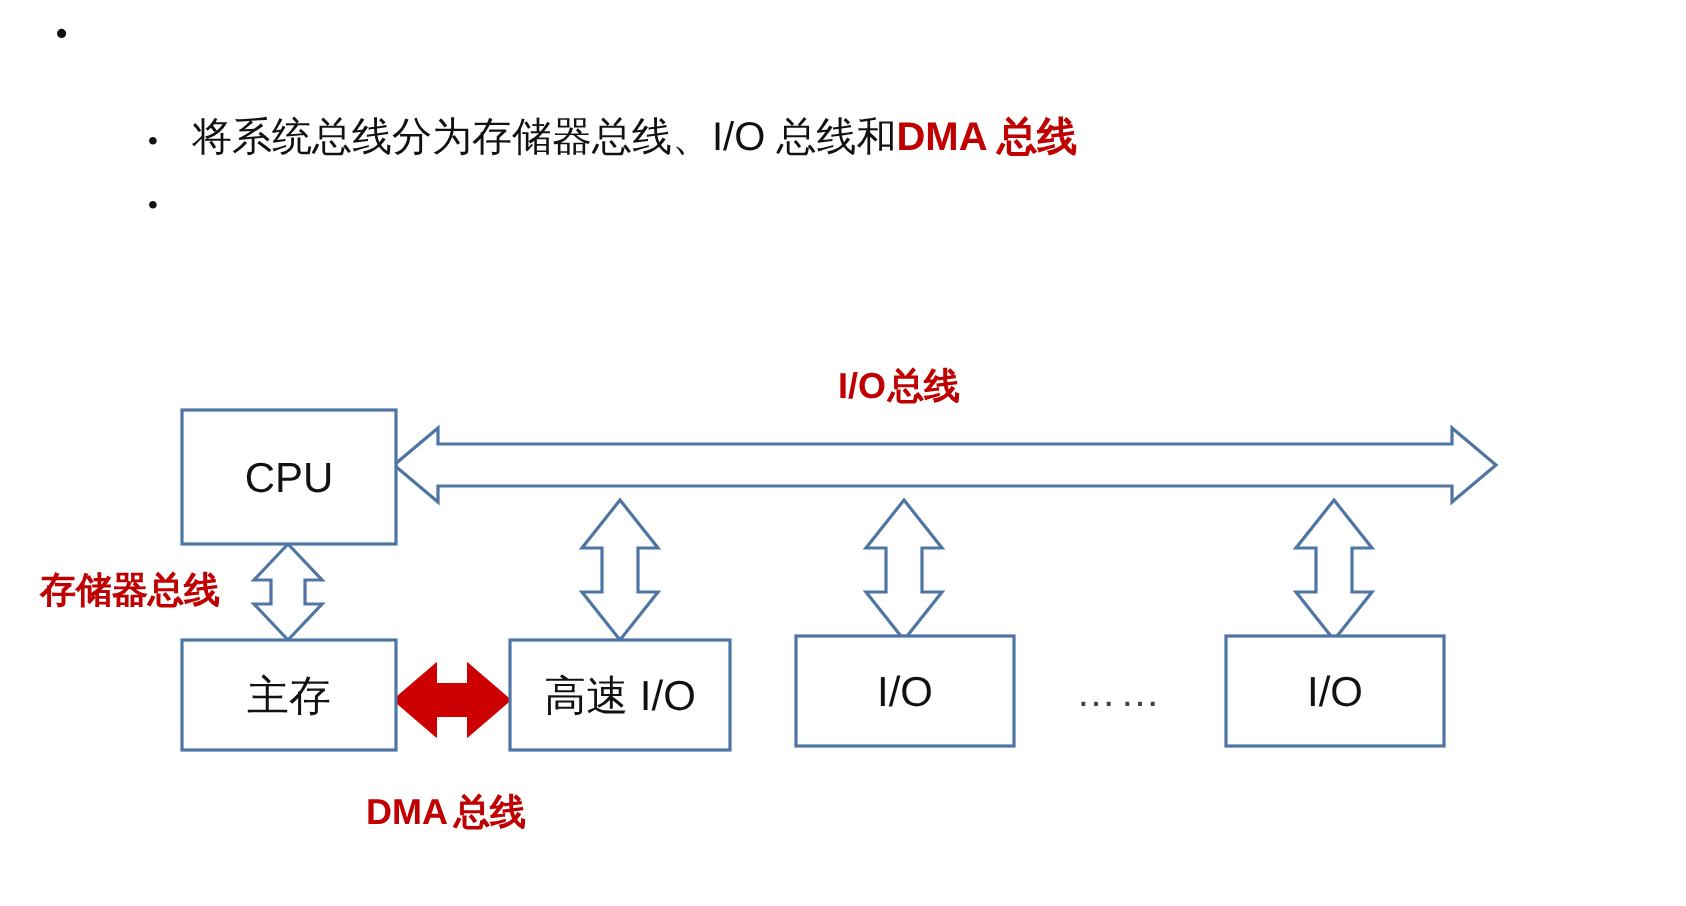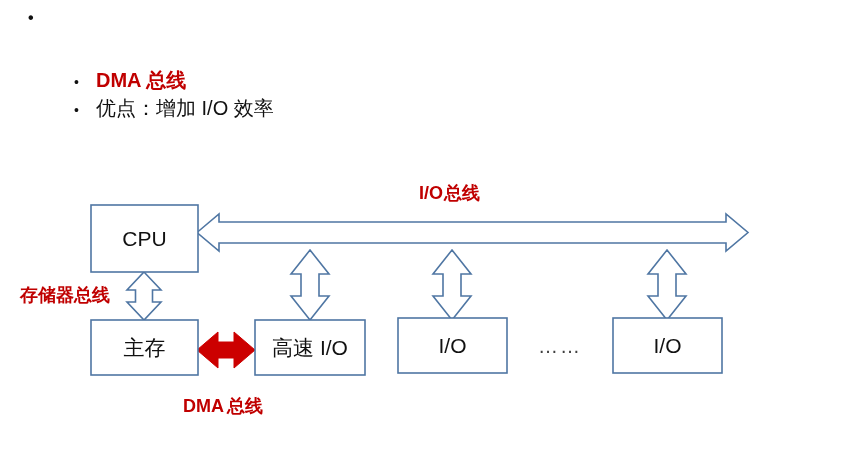--- a/index.html
+++ b/index.html
@@ -49,21 +49,20 @@
     font-size: 20px;
     font-weight: normal;
   }
   .bullet-l2-a { top: 55px; }
   .bullet-l2-b { top: 95px; }
   .bullet-l2 .bullet-mark { font-size: 14px; width: 22px; flex-basis: 22px; }
 
   .txt-red-bold {
     color: #C00000;
     font-weight: bold;
-    margin-top: 12px;
   }
 
   
   .diagram {
     position: absolute;
     left: 0;
     top: 150px;
     width: 843px;
     height: 300px;
   }
@@ -97,26 +96,26 @@
 <body>
 
 <div class="bullets">
 
   <div class="bullet-row bullet-l1">
     <span class="bullet-mark">•</span>
   </div>
 
   <div class="bullet-row bullet-l2 bullet-l2-a">
     <span class="bullet-mark">•</span>
+    <span>将系统总线分为存储器总线、I/O 总线和 </span>
       <span class="txt-red-bold">DMA 总线</span>
   </div>
 
   <div class="bullet-row bullet-l2 bullet-l2-b">
     <span class="bullet-mark">•</span>
-    <span>优点：增加 I/O 效率</span>
   </div>
 
 </div>
 
 <div class="diagram">
 <svg width="843" height="300" viewBox="0 0 843 300" xmlns="http://www.w3.org/2000/svg">
 
   <g>
     <path d="M 197,82.5 L 219,64 L 219,72 L 726,72 L 726,64 L 748,82.5 L 726,101 L 726,93 L 219,93 L 219,101 Z" fill="#ffffff" stroke="#4F76A3" stroke-width="1.6" stroke-linejoin="miter"></path>
   </g>

